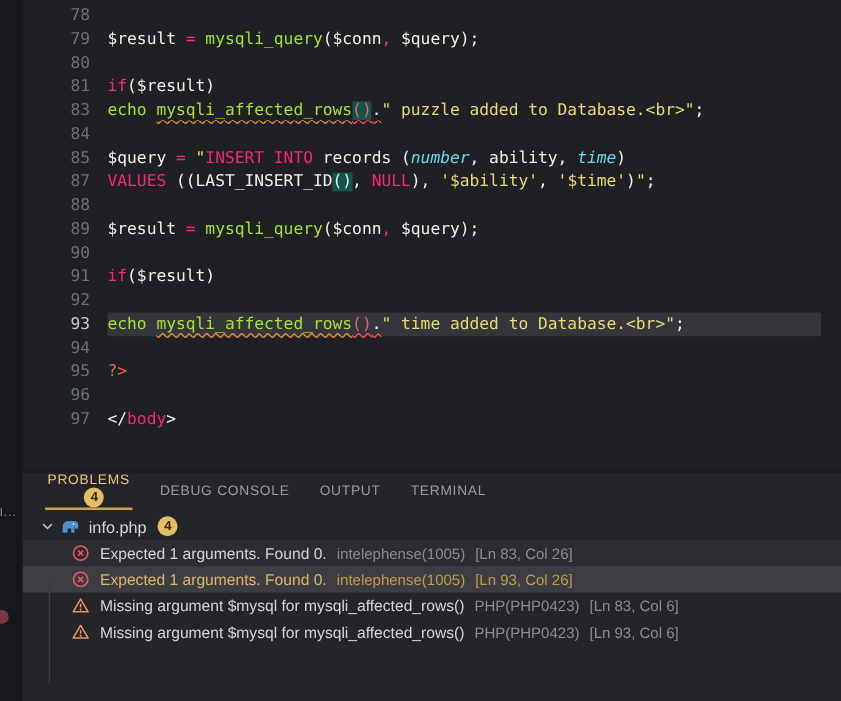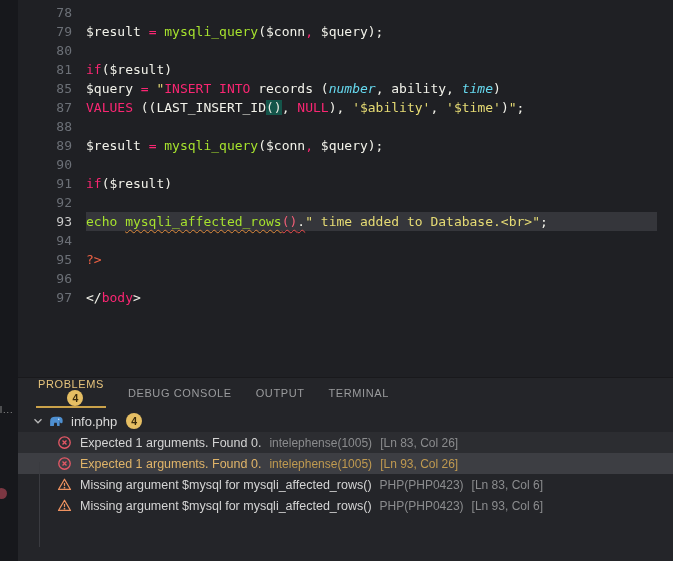--- a/index.html
+++ b/index.html
@@ -78,20 +78,28 @@
         <div class="lnum">79</div>
         <div class="code"><span class="tk-v">$result </span><span class="tk-k">=</span><span class="tk-v"> </span><span class="tk-fn">mysqli_query</span><span class="tk-v">($conn</span><span class="tk-k">,</span><span class="tk-v"> $query);</span></div>
       </div>
       <div class="line">
         <div class="lnum">80</div>
         <div class="code"></div>
       </div>
       <div class="line">
         <div class="lnum">81</div>
         <div class="code"><span class="tk-k">if</span><span class="tk-v">($result)</span></div>
+      </div>
+      <div class="line">
+        <div class="lnum">83</div>
+        <div class="code"><span class="tk-fn">echo </span><span class="tk-fw">mysqli_affected_rows</span><span class="tk-pb">()</span><span class="tk-dw">.</span><span class="tk-s">" puzzle added to Database.&lt;br&gt;"</span><span class="tk-v">;</span></div>
+      </div>
+      <div class="line">
+        <div class="lnum">84</div>
+        <div class="code"></div>
       </div>
       <div class="line">
         <div class="lnum">85</div>
         <div class="code"><span class="tk-v">$query </span><span class="tk-k">=</span><span class="tk-v"> </span><span class="tk-s">"</span><span class="tk-k">INSERT INTO</span><span class="tk-v"> records (</span><span class="tk-t">number</span><span class="tk-v">, ability, </span><span class="tk-t">time</span><span class="tk-v">)</span></div>
       </div>
       <div class="line">
         <div class="lnum">87</div>
         <div class="code"><span class="tk-k">VALUES</span><span class="tk-v"> ((LAST_INSERT_ID</span><span class="tk-bx">()</span><span class="tk-v">, </span><span class="tk-k">NULL</span><span class="tk-v">), </span><span class="tk-s">'$ability'</span><span class="tk-v">, </span><span class="tk-s">'$time'</span><span class="tk-v">)</span><span class="tk-s">"</span><span class="tk-v">;</span></div>
       </div>
       <div class="line">

